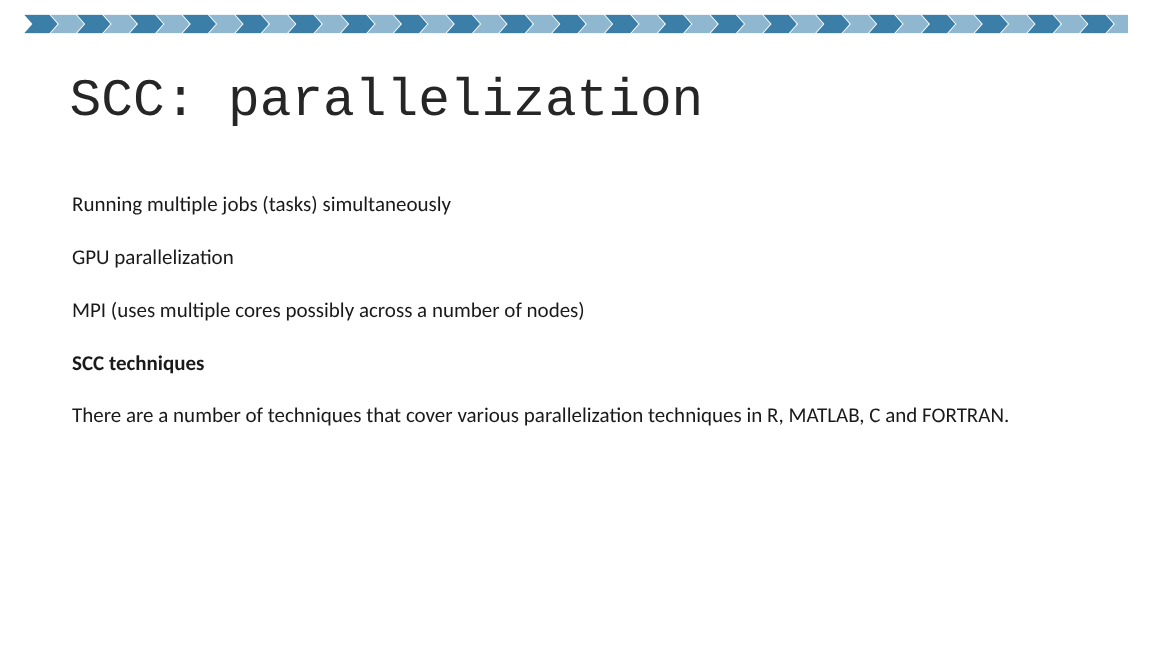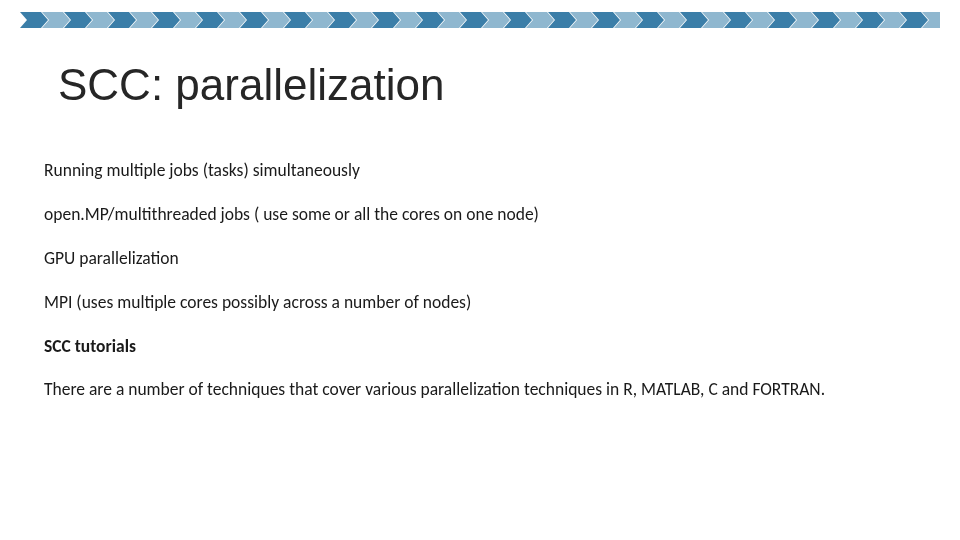--- a/index.html
+++ b/index.html
@@ -35,27 +35,27 @@
     clip-path: polygon(0 0, 75% 0, 100% 50%, 75% 100%, 0 100%, 25% 50%);
     flex: 0 0 auto;
   }
   .chev.light { background: #8fb7cf; }
   .title {
     position: absolute;
     top: 60px;
     left: 58px;
     font-size: 44px;
     font-weight: 300;
-    font-family: Liberation Sans, sans-serif;
+    font-family: Liberation Mono, monospace;
     color: #262626;
   }
   .body {
     position: absolute;
     top: 160px;
-    left: 44px;
+    left: 60px;
     right: 40px;
     font-size: 17.5px;
     line-height: 1.25;
     color: #1a1a1a;
   }
   .body p {
     margin: 0 0 22px 0;
   }
   .subhead {
     margin-top: 40px;
@@ -110,20 +110,19 @@
     <div class="chev light"></div>
     <div class="chev"></div>
     <div class="chev light"></div>
 
   </div>
 
   <div class="title">SCC: parallelization</div>
 
   <div class="body">
     <p>Running multiple jobs (tasks) simultaneously</p>
-    <p>open.MP/multithreaded jobs ( use some or all the cores on one node)</p>
     <p>GPU parallelization</p>
     <p>MPI (uses multiple cores possibly across a number of nodes)</p>
-    <p class="subhead">SCC tutorials</p>
+    <p class="subhead">SCC techniques</p>
     <p>There are a number of techniques that cover various parallelization techniques in R, MATLAB, C and FORTRAN.</p>
   </div>
 
 </div>
 
 </body></html>

